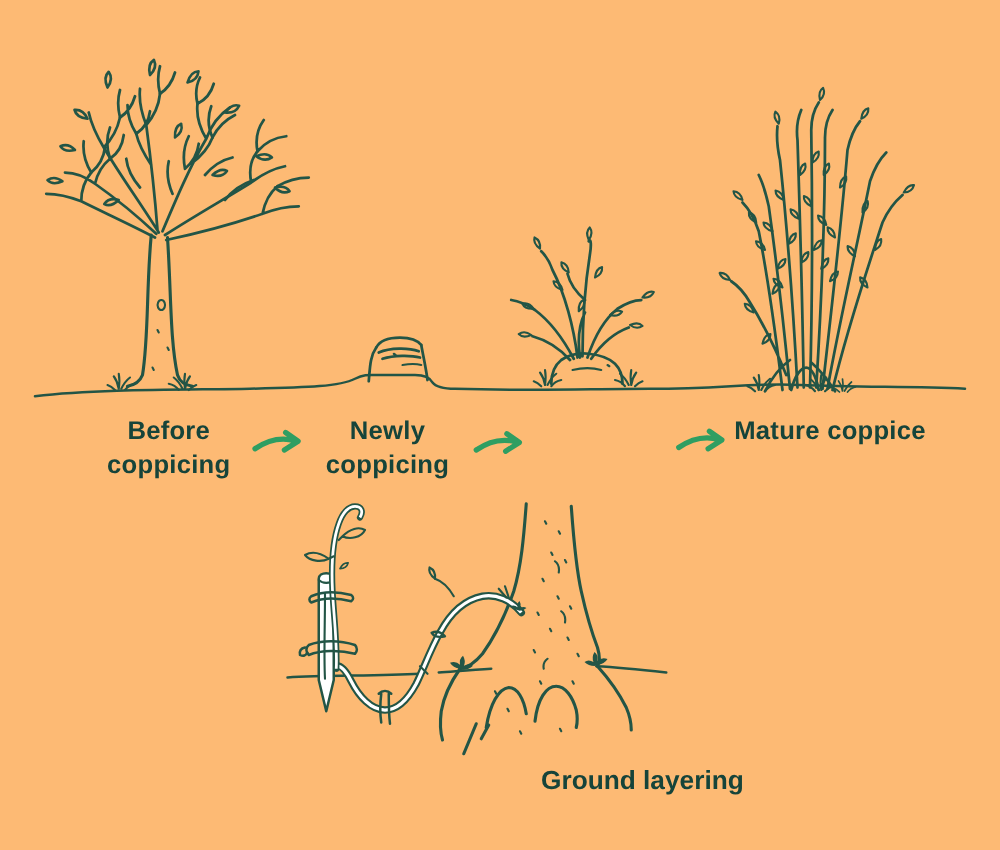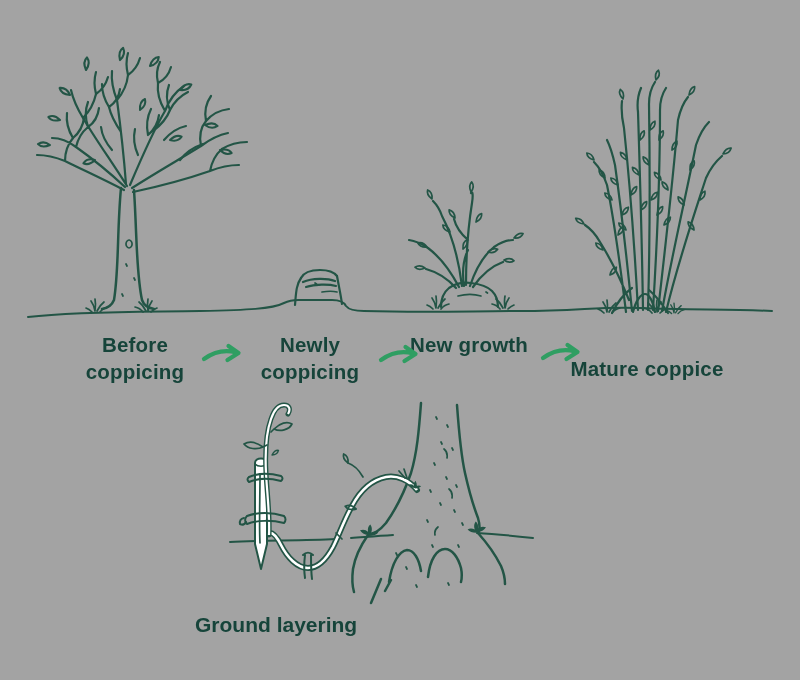--- a/index.html
+++ b/index.html
@@ -1,34 +1,34 @@
 <!DOCTYPE html>
 <html><head>
 <meta charset="utf-8">
 <style>
   html,body{margin:0;padding:0;background:#fff;}
-  .canvas{position:relative;width:800px;height:680px;background:#a3a3a3;overflow:hidden;
+  .canvas{position:relative;width:800px;height:680px;background:#fdba74;overflow:hidden;
           font-family:"Liberation Sans",sans-serif;}
   svg{position:absolute;left:0;display:block;}
   .art-top{top:0;}
   .art-bottom{top:385px;}
   .ink{stroke:#235546;fill:none;stroke-linecap:round;stroke-linejoin:round;}
   .w17{stroke-width:1.7}.w2{stroke-width:2}.w22{stroke-width:2.2}.w25{stroke-width:2.5}
   .wide5{stroke-width:5}.wide6{stroke-width:6}
   .core{stroke:#fff;fill:none;stroke-linecap:butt;}
   .c26{stroke-width:2.6}.c22{stroke-width:2.2}
   .fillink{fill:#235546;stroke:none;}
   .fillwhite{fill:#fff;}
   .stage-label{position:absolute;top:331px;width:160px;text-align:center;
     color:#16443A;font-weight:700;font-size:20.5px;line-height:27px;letter-spacing:.2px;}
-  .lbl-0{left:55px;} .lbl-1{left:230px;} .lbl-2{left:389px;} .lbl-3{left:567px;margin-top:24px;}
+  .lbl-0{left:55px;} .lbl-1{left:230px;} .lbl-2{left:389px;} .lbl-3{left:584px;}
   .arrow{position:absolute;width:46px;height:24px;}
   .arr-0{left:201px;top:343px;} .arr-1{left:378px;top:344px;} .arr-2{left:540px;top:342px;}
   .arrow path{stroke:#2F9E62;fill:none;stroke-width:4.2;stroke-linecap:round;stroke-linejoin:round;}
-  .caption{position:absolute;top:613px;left:195px;width:400px;text-align:left;
+  .caption{position:absolute;top:613px;left:195px;width:400px;text-align:right;
     color:#16443A;font-weight:700;font-size:21px;z-index:3;}
 </style>
 </head>
 <body>
 
 <div class="canvas">
 
   <svg class="art-top" width="800" height="330" viewBox="0 0 800 330">
     <defs>
       <g id="budG">
@@ -182,21 +182,20 @@
         <use href="#budG" transform="translate(584,224) rotate(-140)"></use>
         <use href="#grassG" transform="translate(607,311)"></use>
         <use href="#grassG" transform="translate(657,311) scale(-1,1)"></use>
         <use href="#grassG" transform="translate(674,312) scale(.8)"></use>
       </g>
     </g>
   </svg>
 
   <div class="stage-label lbl-0">Before coppicing</div>
   <div class="stage-label lbl-1">Newly coppicing</div>
-  <div class="stage-label lbl-2">New growth</div>
   <div class="stage-label lbl-3">Mature coppice</div>
 
   <svg class="arrow arr-0" viewBox="0 0 46 24">
     <path d="M3,16 C13,9 24,6.5 35,9.5 M27.5,3 L37.5,10 L26.5,17"></path>
   </svg>
   <svg class="arrow arr-1" viewBox="0 0 46 24">
     <path d="M3,16 C13,9 24,6.5 35,9.5 M27.5,3 L37.5,10 L26.5,17"></path>
   </svg>
   <svg class="arrow arr-2" viewBox="0 0 46 24">
     <path d="M3,16 C13,9 24,6.5 35,9.5 M27.5,3 L37.5,10 L26.5,17"></path>

